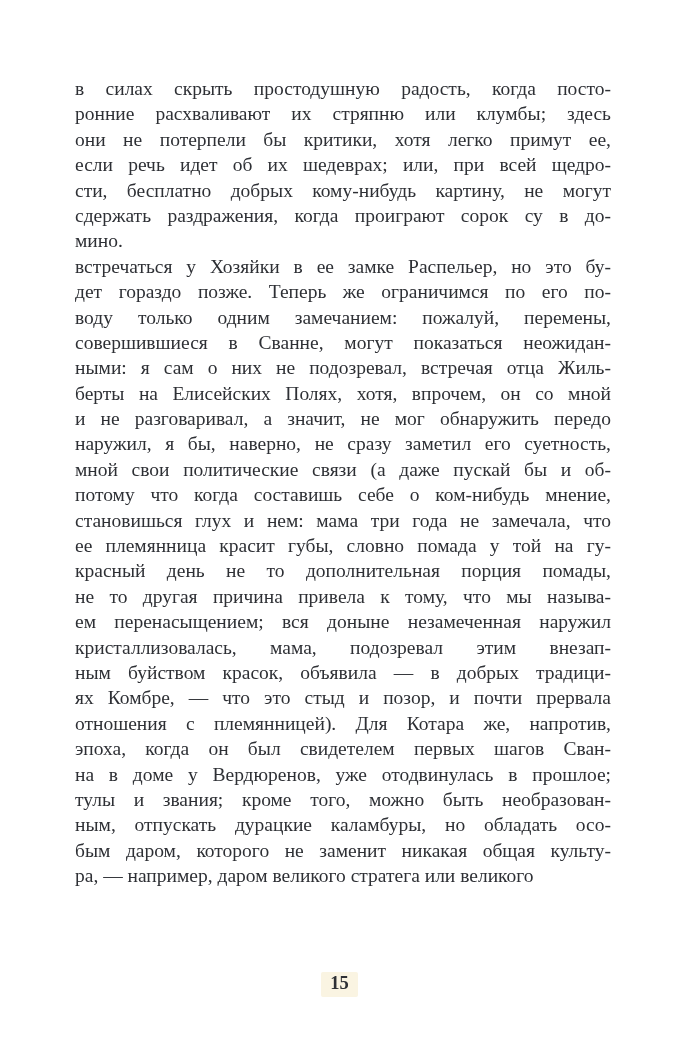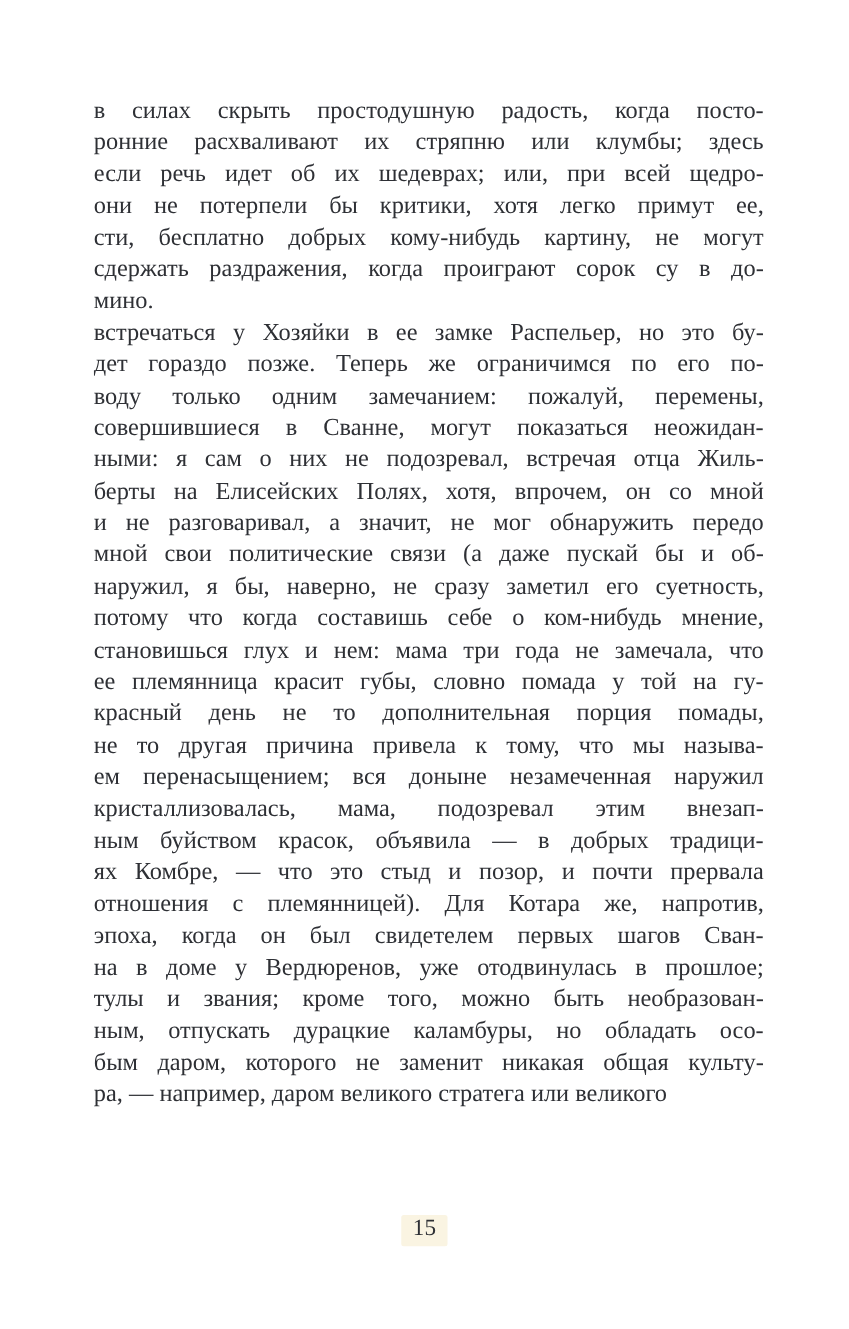--- a/index.html
+++ b/index.html
@@ -46,44 +46,45 @@
     width: 100%;
     text-align: center;
     color: #2e3035;
     font-size: 18.5px;
   }
   .page-number .num {
     display: inline-block;
     background: #faf4e2;
     padding: 1px 9px 3px 9px;
     border-radius: 2px;
+    font-weight: bold;
   }
 </style>
 </head>
 <body>
 
 <div class="page">
   <div class="text-block">
     <div class="line">в силах скрыть простодушную радость, когда посто-</div>
     <div class="line">ронние расхваливают их стряпню или клумбы; здесь</div>
+    <div class="line">они не потерпели бы критики, хотя легко примут ее,</div>
     <div class="line">если речь идет об их шедеврах; или, при всей щедро-</div>
-    <div class="line">они не потерпели бы критики, хотя легко примут ее,</div>
     <div class="line">сти, бесплатно добрых кому-нибудь картину, не могут</div>
     <div class="line">сдержать раздражения, когда проиграют сорок су в до-</div>
     <div class="line lastline">мино.</div>
 
     <div class="line">встречаться у Хозяйки в ее замке Распельер, но это бу-</div>
     <div class="line">дет гораздо позже. Теперь же ограничимся по его по-</div>
     <div class="line">воду только одним замечанием: пожалуй, перемены,</div>
     <div class="line">совершившиеся в Сванне, могут показаться неожидан-</div>
     <div class="line">ными: я сам о них не подозревал, встречая отца Жиль-</div>
     <div class="line">берты на Елисейских Полях, хотя, впрочем, он со мной</div>
     <div class="line">и не разговаривал, а значит, не мог обнаружить передо</div>
+    <div class="line">наружил, я бы, наверно, не сразу заметил его суетность,</div>
     <div class="line">мной свои политические связи (а даже пускай бы и об-</div>
-    <div class="line">наружил, я бы, наверно, не сразу заметил его суетность,</div>
     <div class="line">потому что когда составишь себе о ком-нибудь мнение,</div>
     <div class="line">становишься глух и нем: мама три года не замечала, что</div>
     <div class="line">ее племянница красит губы, словно помада у той на гу-</div>
     <div class="line">красный день не то дополнительная порция помады,</div>
     <div class="line">не то другая причина привела к тому, что мы называ-</div>
     <div class="line">ем перенасыщением; вся доныне незамеченная наружил</div>
     <div class="line">кристаллизовалась, мама, подозревал этим внезап-</div>
     <div class="line">ным буйством красок, объявила — в добрых традици-</div>
     <div class="line">ях Комбре, — что это стыд и позор, и почти прервала</div>
     <div class="line">отношения с племянницей). Для Котара же, напротив,</div>

